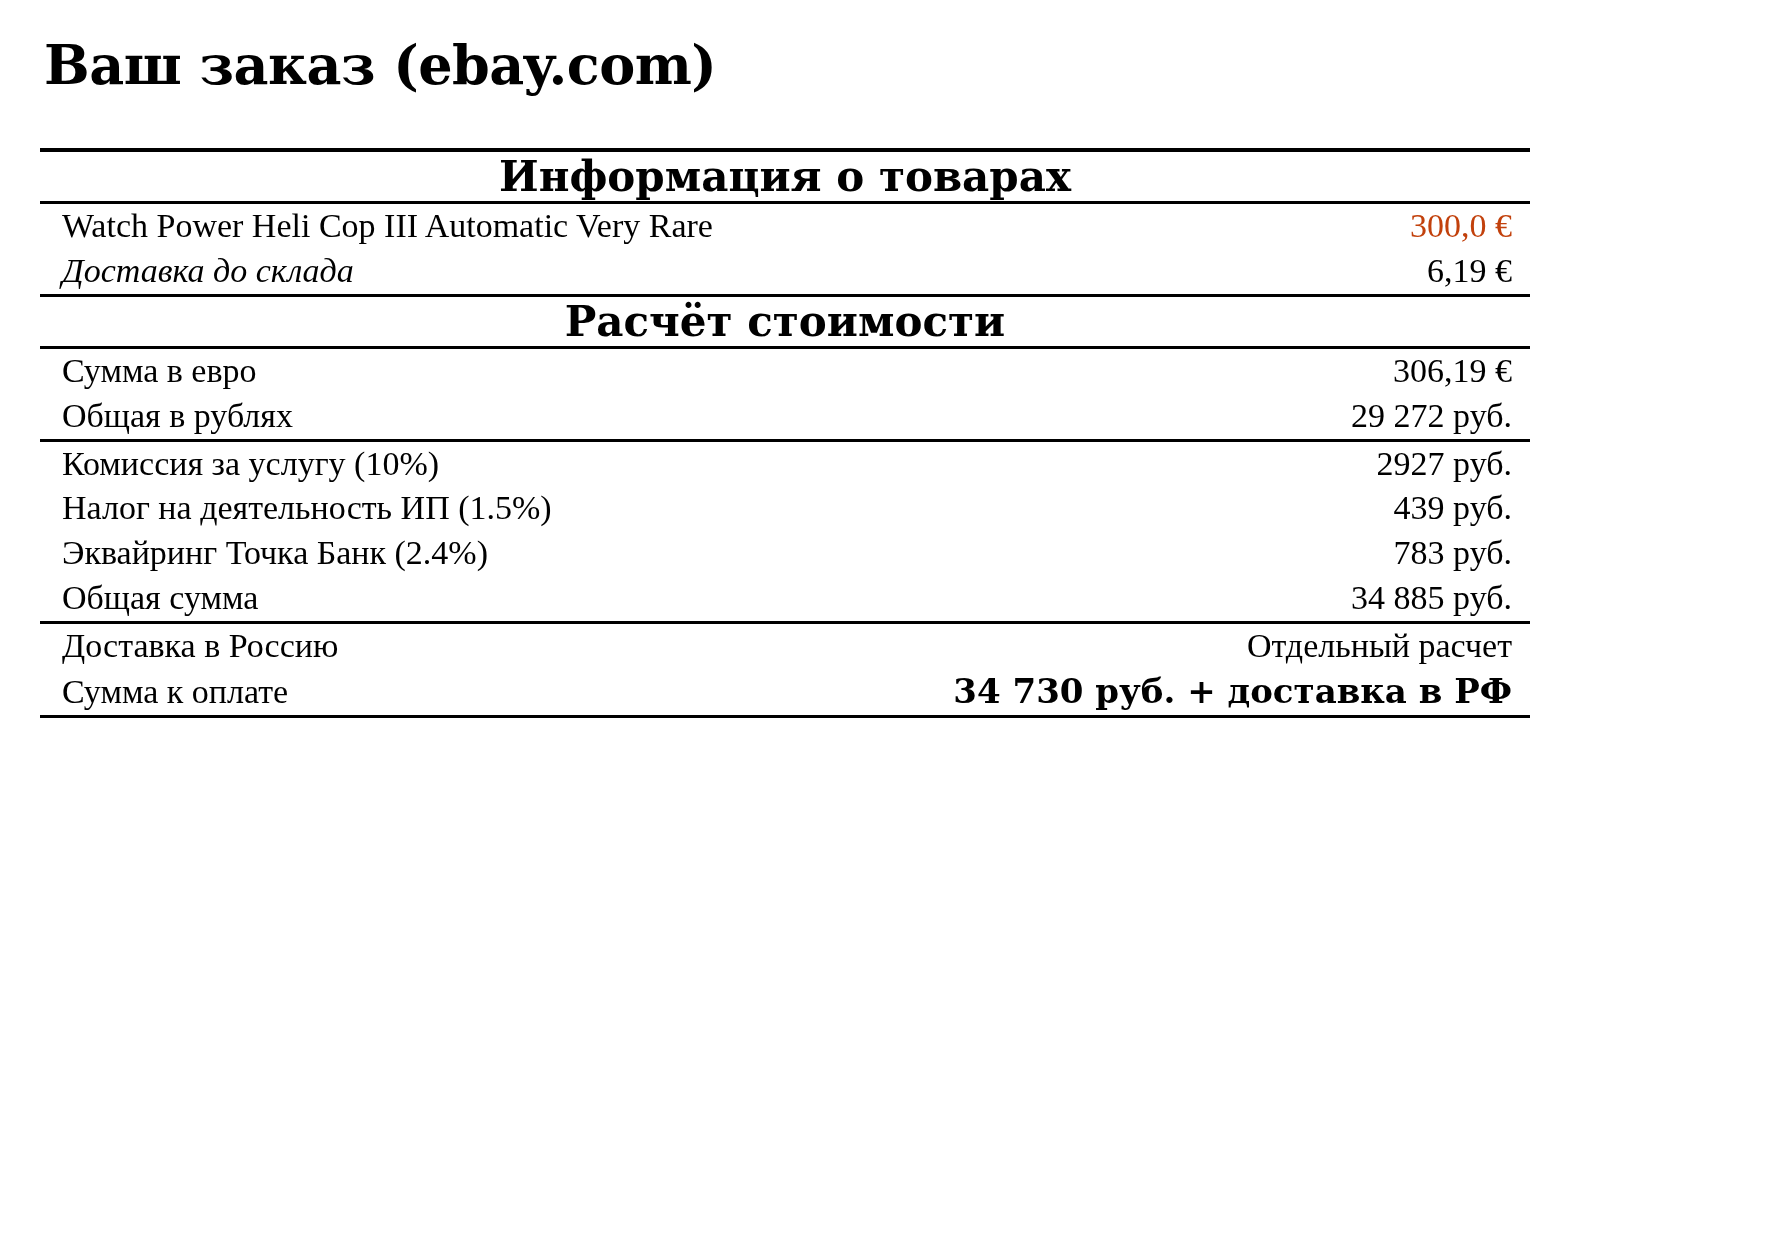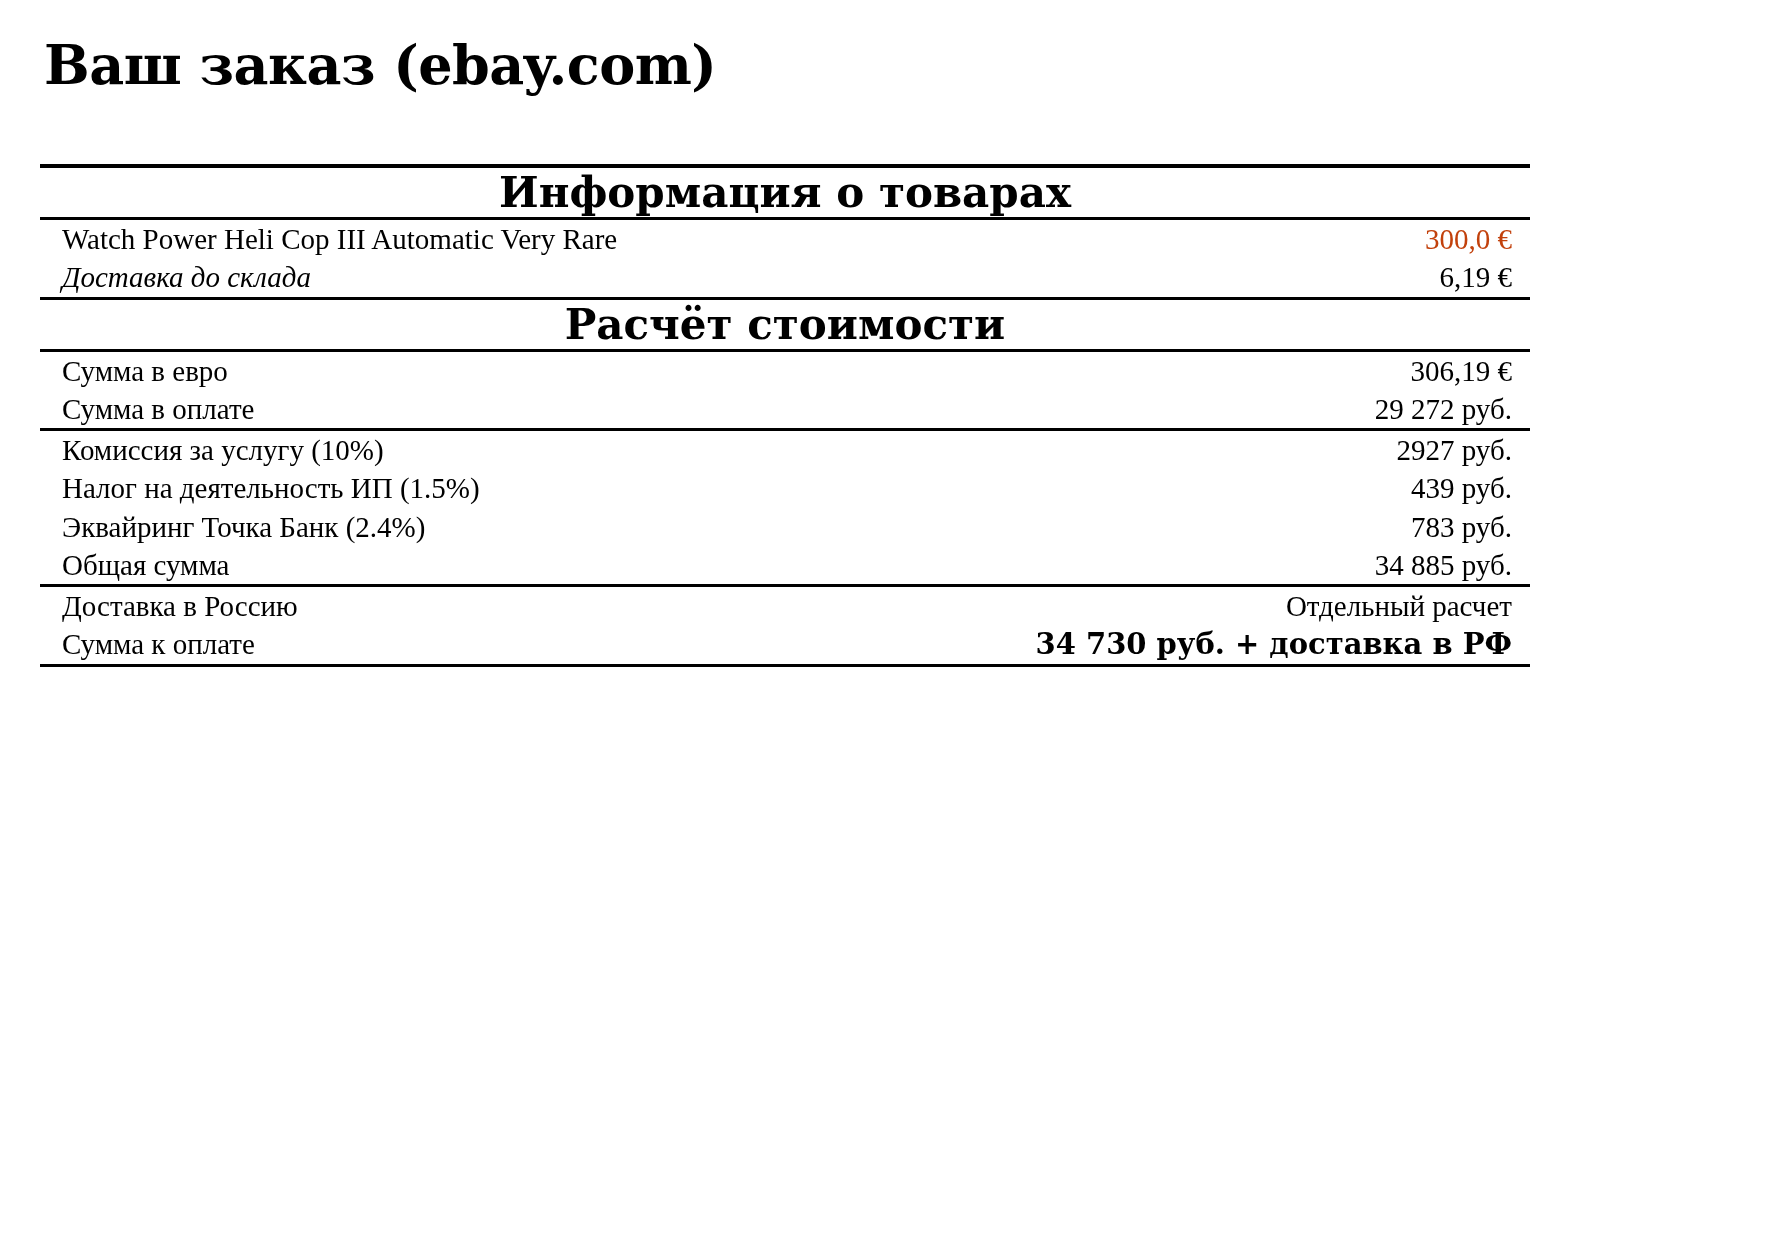--- a/index.html
+++ b/index.html
@@ -23,21 +23,21 @@
   }
   .doc-title {
     font-family: "DejaVu Serif", serif;
     font-weight: bold;
     font-size: 54px;
     line-height: 1.15;
     letter-spacing: -0.5px;
     margin: 6px 0 0 4px;
   }
   .table-wrap {
-    margin: 68px auto 0 auto;
+    margin: 52px auto 0 auto;
     width: 1490px;
   }
   table.order-table {
     width: 100%;
     border-collapse: collapse;
     font-size: 40px;
   }
   table.order-table td {
     padding: 0;
     vertical-align: baseline;
@@ -46,21 +46,21 @@
   tr.rule-row td { border-top: 3px solid #000; height: 0; padding: 0; font-size: 0; line-height: 0; }
 
   .section-head td {
     text-align: center;
     font-family: "DejaVu Serif", serif;
     font-weight: bold;
     font-size: 42px;
     padding: 10px 0 12px 0;
   }
   .row td {
-    font-size: 29px;
+    font-size: 34px;
     line-height: 1.32;
     padding: 2px 0 2px 0;
   }
   .row td.label {
     text-align: left;
     padding-left: 22px;
   }
   .row td.value {
     text-align: right;
     padding-right: 18px;
@@ -116,21 +116,21 @@
 
         <tr class="rule-row">
             <td colspan="2"></td>
           </tr>
 
         <tr class="row pad-top">
           <td class="label">Сумма в евро</td>
           <td class="value">306,19 €</td>
         </tr>
         <tr class="row pad-bottom">
-          <td class="label">Сумма в оплате</td>
+          <td class="label">Общая в рублях</td>
           <td class="value">29 272 руб.</td>
         </tr>
 
         <tr class="rule-row">
             <td colspan="2"></td>
           </tr>
 
         <tr class="row pad-top">
           <td class="label">Комиссия за услугу (10%)</td>
           <td class="value">2927 руб.</td>

